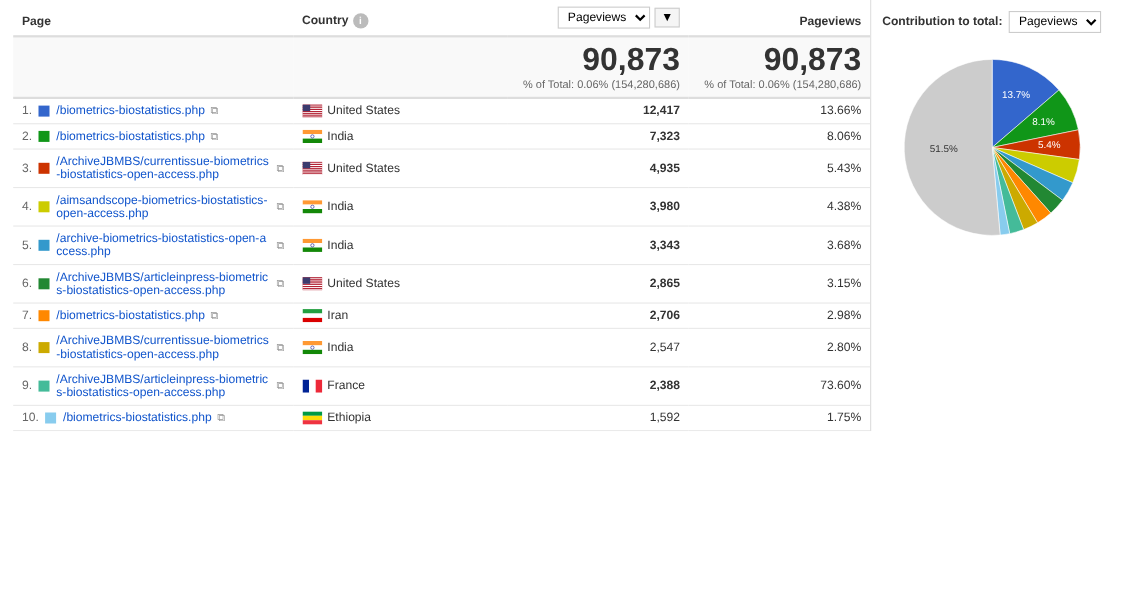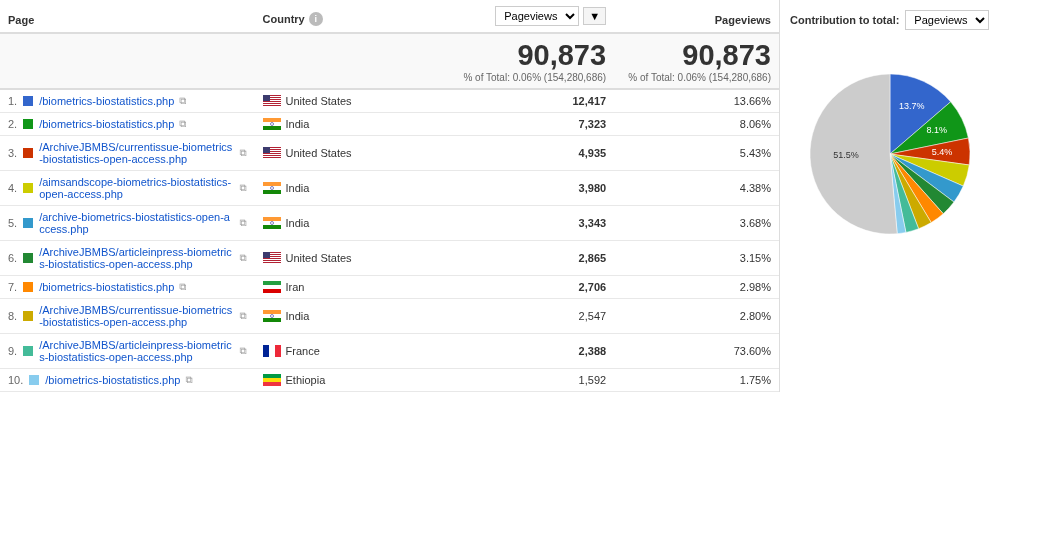--- a/index.html
+++ b/index.html
@@ -1,18 +1,18 @@
 <!DOCTYPE html>
 <html><head>
   <meta charset="utf-8">
   <style>
     * { box-sizing: border-box; margin: 0; padding: 0; }
     body { font-family: Arial, sans-serif; font-size: 12px; background: #fff; color: #333; }
     
-    .container { display: flex; width: 1038px; }
+    .container { display: flex; width: 1038px; padding-left: 12px; }
     
     .table-section { flex: 0 0 780px; border-right: 1px solid #ddd; }
     .chart-section { flex: 1; padding: 10px; }
     
     table { width: 100%; border-collapse: collapse; }
     
     thead tr { border-bottom: 2px solid #ddd; }
     
     th { padding: 6px 8px; text-align: left; font-weight: bold; font-size: 11px; color: #333; vertical-align: bottom; background: #fff; }
     th.right { text-align: right; }
@@ -37,21 +37,21 @@
     .total-pv { font-size: 29px; font-weight: bold; color: #333; display: block; text-align: right; }
     .total-sub { font-size: 10px; color: #666; display: block; text-align: right; }
     
     .sort-select { border: 1px solid #ccc; font-size: 11px; padding: 2px 4px; background: #fff; }
     .sort-btn { border: 1px solid #ccc; background: #f5f5f5; padding: 2px 5px; cursor: pointer; font-size: 11px; }
     
     .header-controls { display: flex; align-items: center; gap: 4px; }
     
     
     .pie-container { display: flex; flex-direction: column; align-items: flex-start; }
-    .pie-header { font-size: 11px; font-weight: bold; margin-bottom: 24px; display: flex; align-items: center; gap: 6px; }
+    .pie-header { font-size: 11px; font-weight: bold; margin-bottom: 4px; display: flex; align-items: center; gap: 6px; }
     .pie-header select { font-size: 11px; border: 1px solid #ccc; padding: 2px 4px; }
     
     svg.pie { width: 200px; height: 200px; }
     
     
     .color-sq { display: inline-block; width: 10px; height: 10px; margin-right: 4px; vertical-align: middle; flex-shrink: 0; }
     
     .page-cell { display: flex; align-items: center; gap: 2px; }
     .page-icon { color: #999; font-size: 10px; margin-left: 3px; cursor: pointer; flex-shrink: 0; }
     

